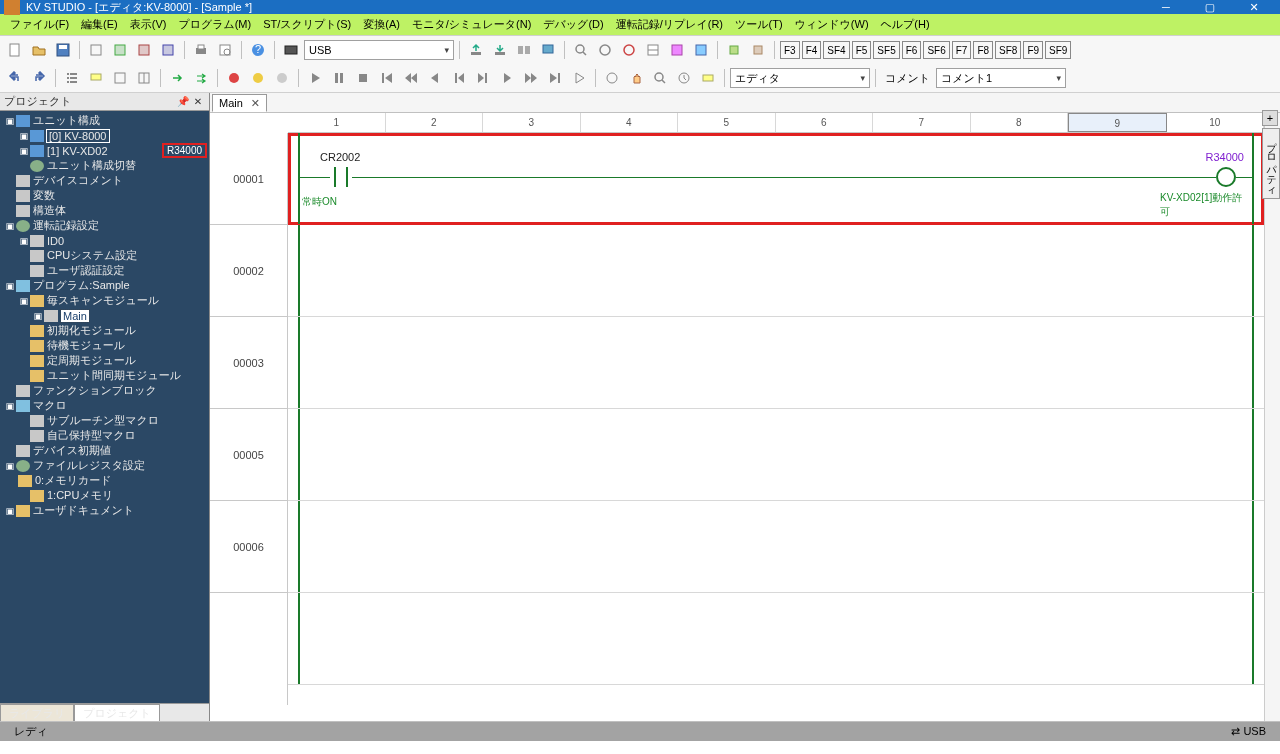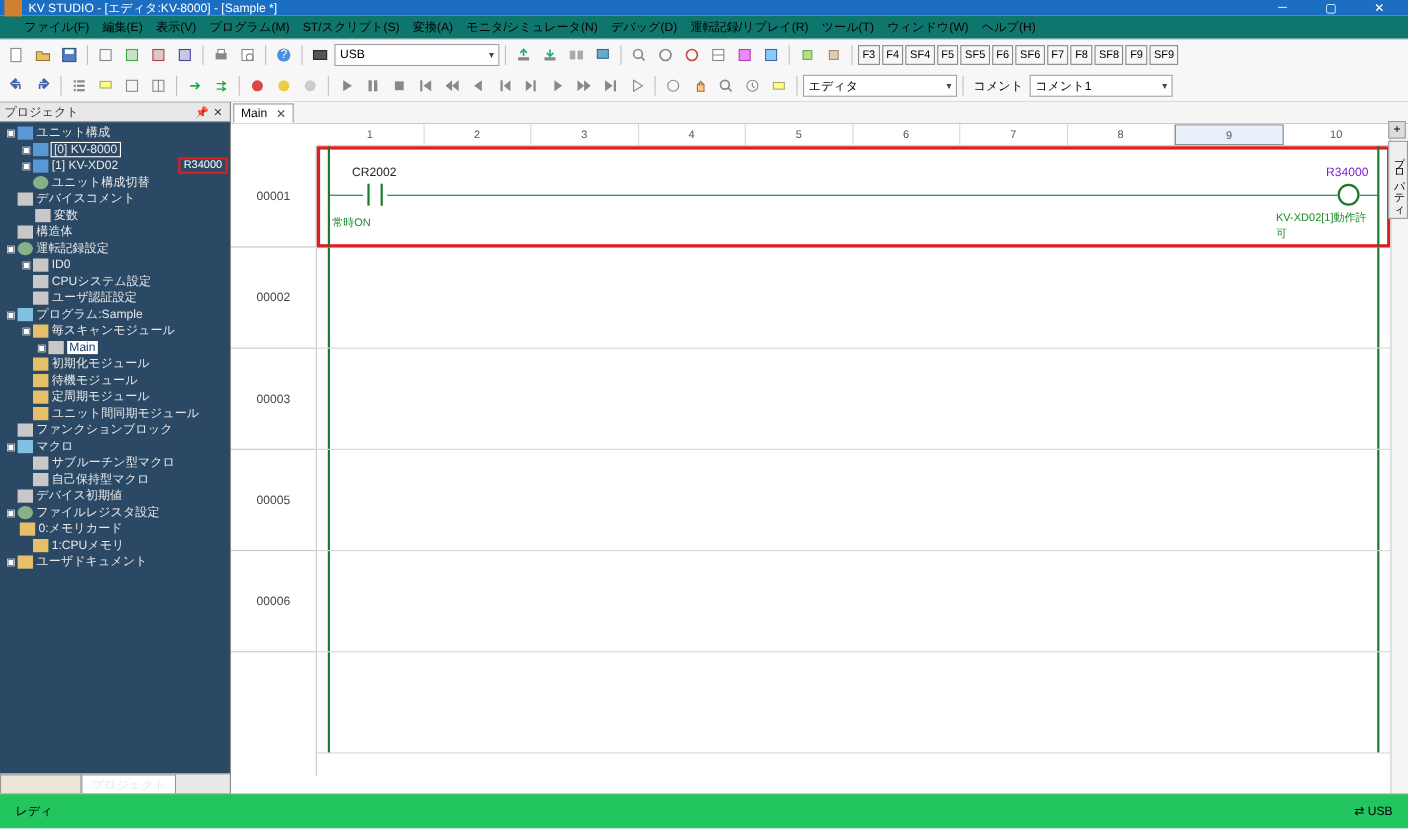--- a/index.html
+++ b/index.html
@@ -5,21 +5,21 @@
 * { margin: 0; padding: 0; box-sizing: border-box; font-family: "Yu Gothic UI", "Meiryo", sans-serif; font-size: 11px; }
 html, body { width: 1280px; height: 754px; overflow: hidden; background: #fff; }
 
 
 .titlebar { background: #1b6ec2; color: #fff; height: 14px; display: flex; align-items: center; padding: 0 4px; }
 .titlebar .icon { width: 16px; height: 16px; background: #d08030; margin-right: 6px; }
 .titlebar .title { flex: 1; }
 .titlebar .winbtn { width: 44px; height: 28px; display: flex; align-items: center; justify-content: center; color: #fff; }
 
 
-.menubar { background: #0f766e; border-bottom: 1px solid #d0d0d0; height: 22px; display: flex; align-items: center; padding: 0 16px; }
+.menubar { background: #bef264; border-bottom: 1px solid #d0d0d0; height: 22px; display: flex; align-items: center; padding: 0 4px; }
 .menubar .menuitem { padding: 2px 6px; cursor: default; }
 
 
 .toolbars { background: #f7f7f7; border-bottom: 1px solid #d0d0d0; }
 .tb-row { display: flex; align-items: center; height: 28px; padding: 0 4px; gap: 2px; }
 .tb-btn { width: 22px; height: 22px; display: flex; align-items: center; justify-content: center; border: 1px solid transparent; }
 .tb-sep { width: 1px; height: 18px; background: #c0c0c0; margin: 0 3px; }
 .tb-combo { height: 20px; border: 1px solid #a0a0a0; background: #fff; padding: 0 18px 0 4px; font-size: 11px; position: relative; min-width: 80px; display: flex; align-items: center; }
 .tb-combo::after { content: "▾"; position: absolute; right: 4px; color: #444; font-size: 9px; }
 .tb-txtbtn { font-size: 10px; padding: 0 3px; border: 1px solid #888; height: 18px; display: flex; align-items: center; }
@@ -74,21 +74,21 @@
 .rung .lbl-top.acc { color: #8020d0; }
 .rung .lbl-cmt { position: absolute; font-size: 10px; color: #1a8a2a; }
 .vscroll { position: absolute; right: 0; top: 0; bottom: 0; width: 16px; background: #f5f5f5; border-left: 1px solid #ccc; }
 
 
 .rightdock { position: absolute; right: 0; top: 110px; width: 18px; }
 .rightdock .vtab { writing-mode: vertical-rl; background: #eee; border: 1px solid #999; padding: 6px 1px; font-size: 10px; }
 .rightdock .plus { width: 16px; height: 16px; background: #ddd; border: 1px solid #999; text-align: center; line-height: 14px; margin-bottom: 2px; }
 
 
-.statusbar { height: 32px; background: #22c55e; border-top: 1px solid #c0c0c0; display: flex; align-items: center; padding: 0 6px; }
+.statusbar { height: 20px; background: #a3a3a3; border-top: 1px solid #c0c0c0; display: flex; align-items: center; padding: 0 6px; }
 .statusbar .spacer { flex: 1; }
 .statusbar .cell { padding: 0 8px; }
 
 svg { display: block; }
 </style>
 </head>
 <body>
 
 <div class="titlebar">
   <div class="icon"></div>
@@ -459,21 +459,21 @@
         <div class="tree-row" style="padding-left: 18px;">
           <span class="tw"></span>
           <span class="ic gear"></span>
           <span class="lbl">ユニット構成切替</span>
         </div>
         <div class="tree-row" style="padding-left: 4px;">
           <span class="tw"></span>
           <span class="ic doc"></span>
           <span class="lbl">デバイスコメント</span>
         </div>
-        <div class="tree-row" style="padding-left: 20px;">
+        <div class="tree-row" style="padding-left: 4px;">
           <span class="tw"></span>
           <span class="ic doc"></span>
           <span class="lbl">変数</span>
         </div>
         <div class="tree-row" style="padding-left: 4px;">
           <span class="tw"></span>
           <span class="ic doc"></span>
           <span class="lbl">構造体</span>
         </div>
         <div class="tree-row" style="padding-left: 4px;">

